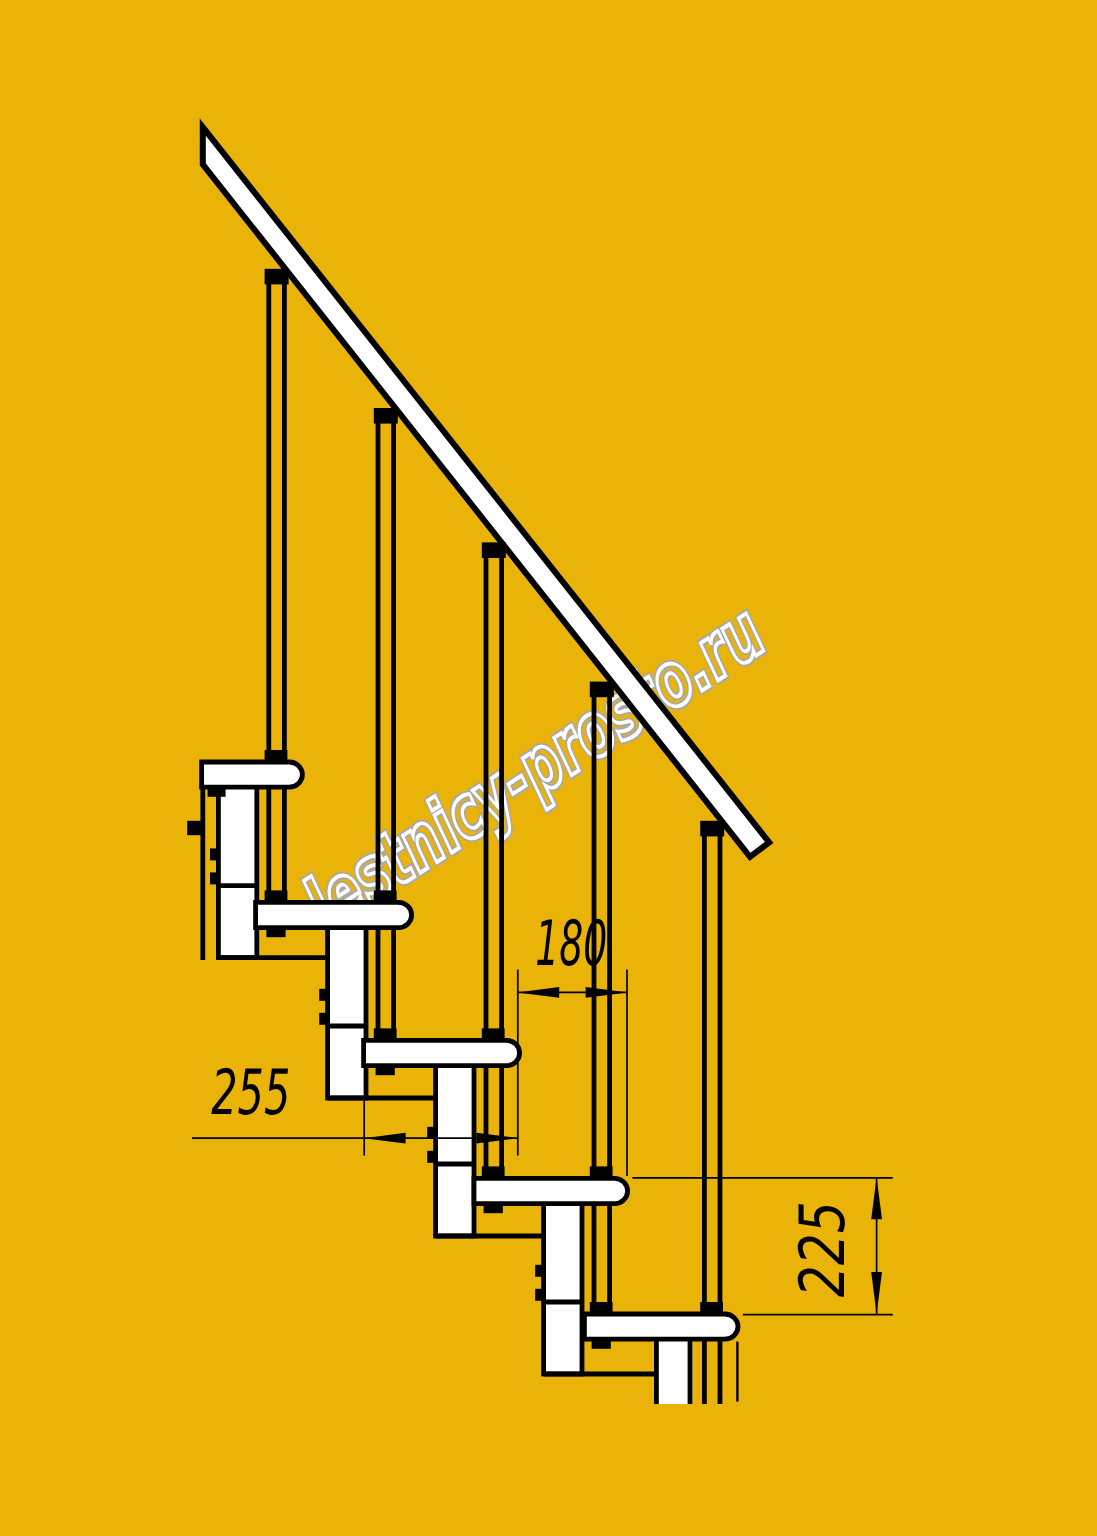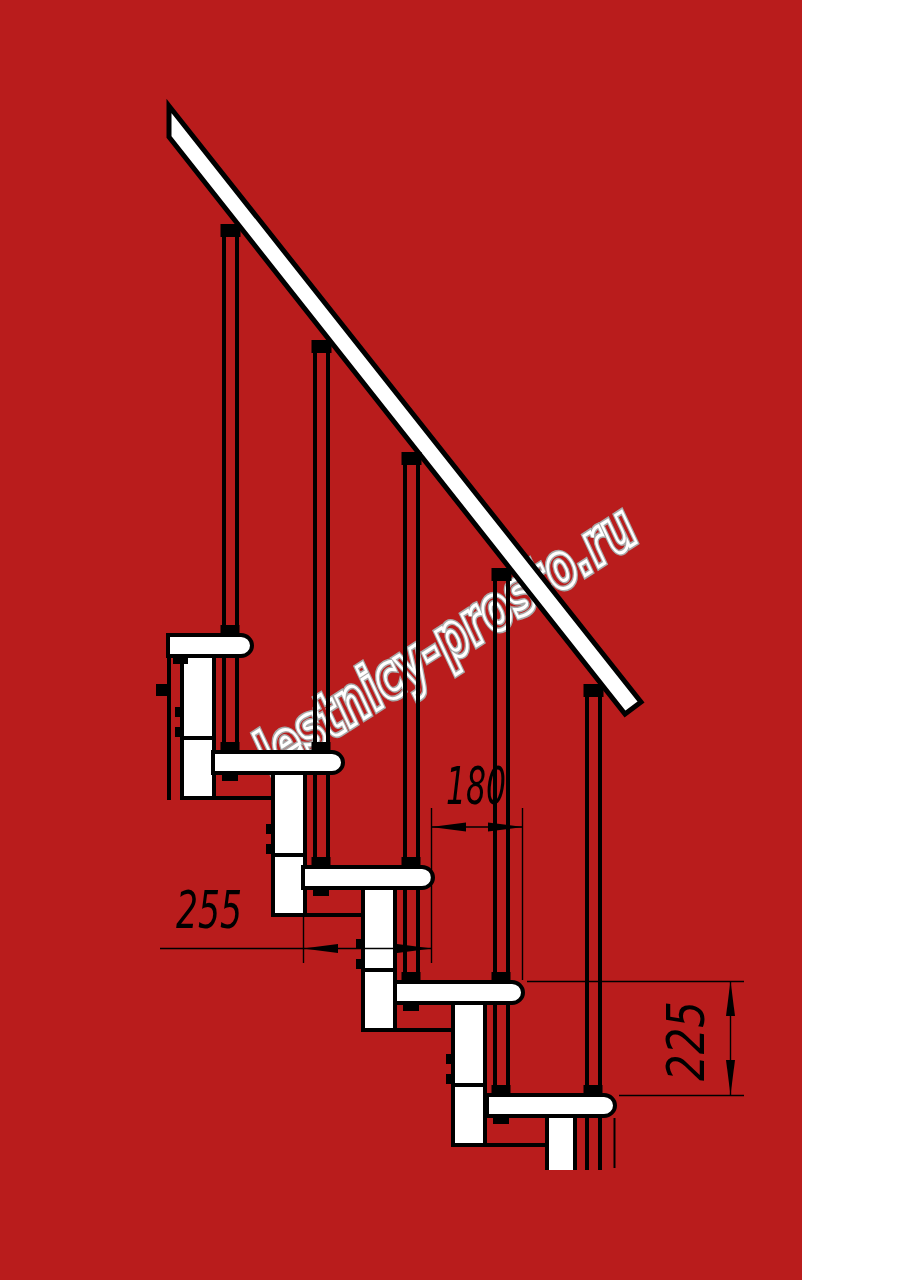--- a/index.html
+++ b/index.html
@@ -1,20 +1,20 @@
 <!DOCTYPE html>
 <html><head>
 <meta charset="utf-8">
 <style>
   html, body { margin: 0; padding: 0; background: #ffffff; }
   .canvas {
     position: relative;
-    width: 802px;
+    width: 914px;
     height: 1280px;
-    background: #b91c1c;
+    background: #eab308;
     overflow: hidden;
     font-family: "DejaVu Sans", "Liberation Sans", sans-serif;
   }
   svg { display: block; }
   .dim-text {
     font-family: "DejaVu Sans", "Liberation Sans", sans-serif;
     font-style: italic;
     font-size: 52px;
     fill: #000000;
   }

